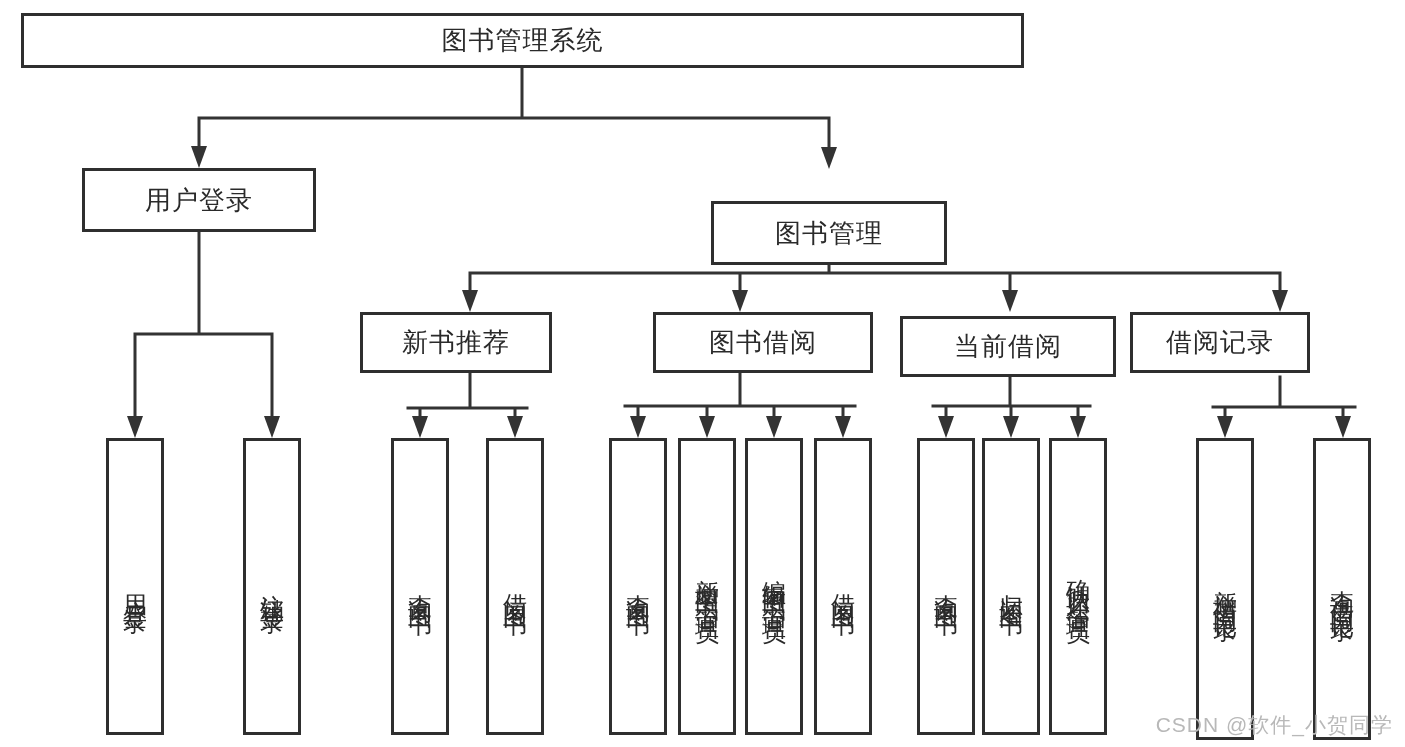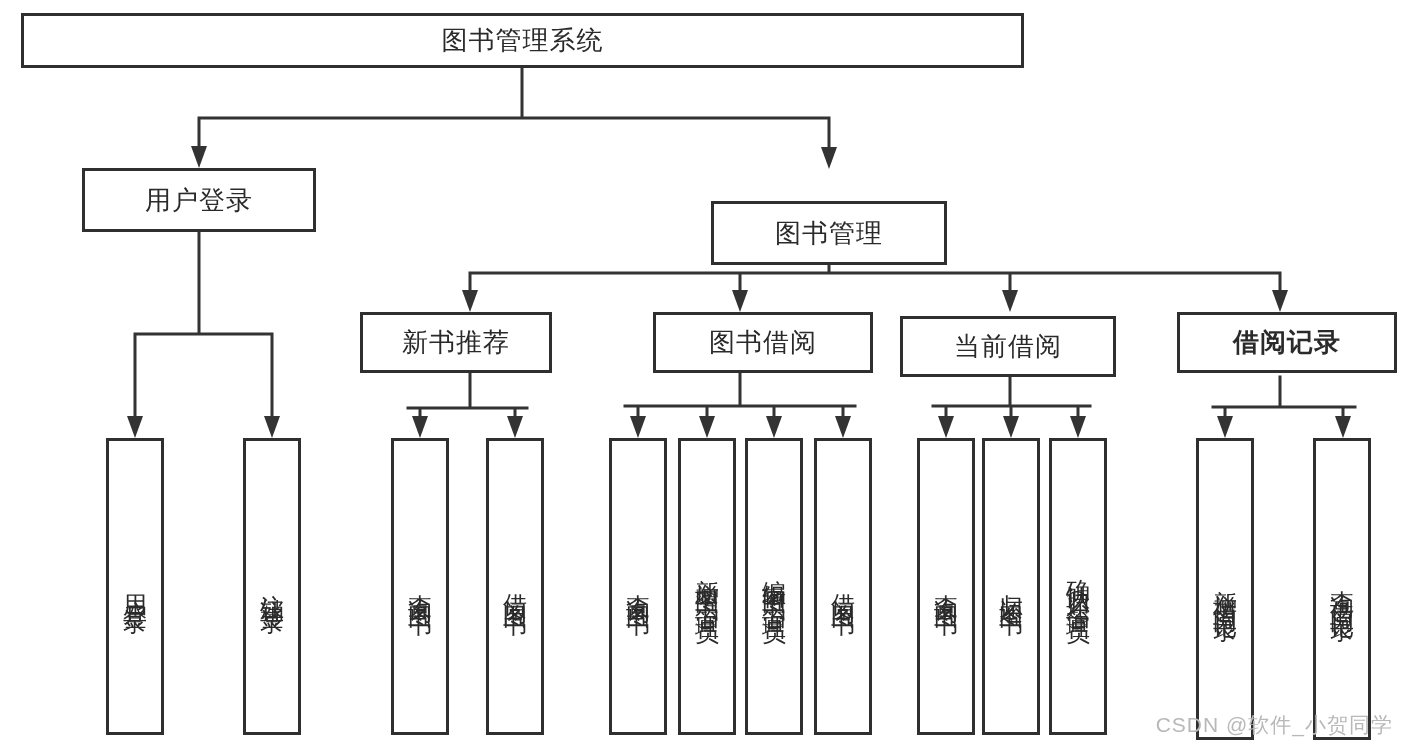--- a/index.html
+++ b/index.html
@@ -72,21 +72,21 @@
   </svg>
 
   <div class="box" style="left:21px;top:13px;width:1003px;height:55px;">图书管理系统</div>
 
   <div class="box" style="left:82px;top:168px;width:234px;height:64px;">用户登录</div>
   <div class="box" style="left:711px;top:168px;width:236px;height:64px;margin-top:33px;">图书管理</div>
 
   <div class="box" style="left:360px;top:312px;width:192px;height:61px;">新书推荐</div>
   <div class="box" style="left:630px;top:312px;width:220px;height:61px;margin-left:23px;">图书借阅</div>
   <div class="box" style="left:900px;top:316px;width:216px;height:61px;">当前借阅</div>
-  <div class="box" style="left:1177px;top:312px;width:220px;height:61px;font-weight:bold;">借阅记录</div>
+  <div class="box" style="left:1130px;top:312px;width:180px;height:61px;">借阅记录</div>
 
   <div class="leaf" style="left:106px;">用户登录</div>
   <div class="leaf" style="left:243px;">注销登录</div>
 
   <div class="leaf" style="left:391px;">查询图书</div>
   <div class="leaf" style="left:486px;">借阅图书</div>
 
   <div class="leaf" style="left:609px;">查询图书</div>
   <div class="leaf" style="left:678px;">新增图书（管理员）</div>
   <div class="leaf" style="left:745px;">编辑图书（管理员）</div>

